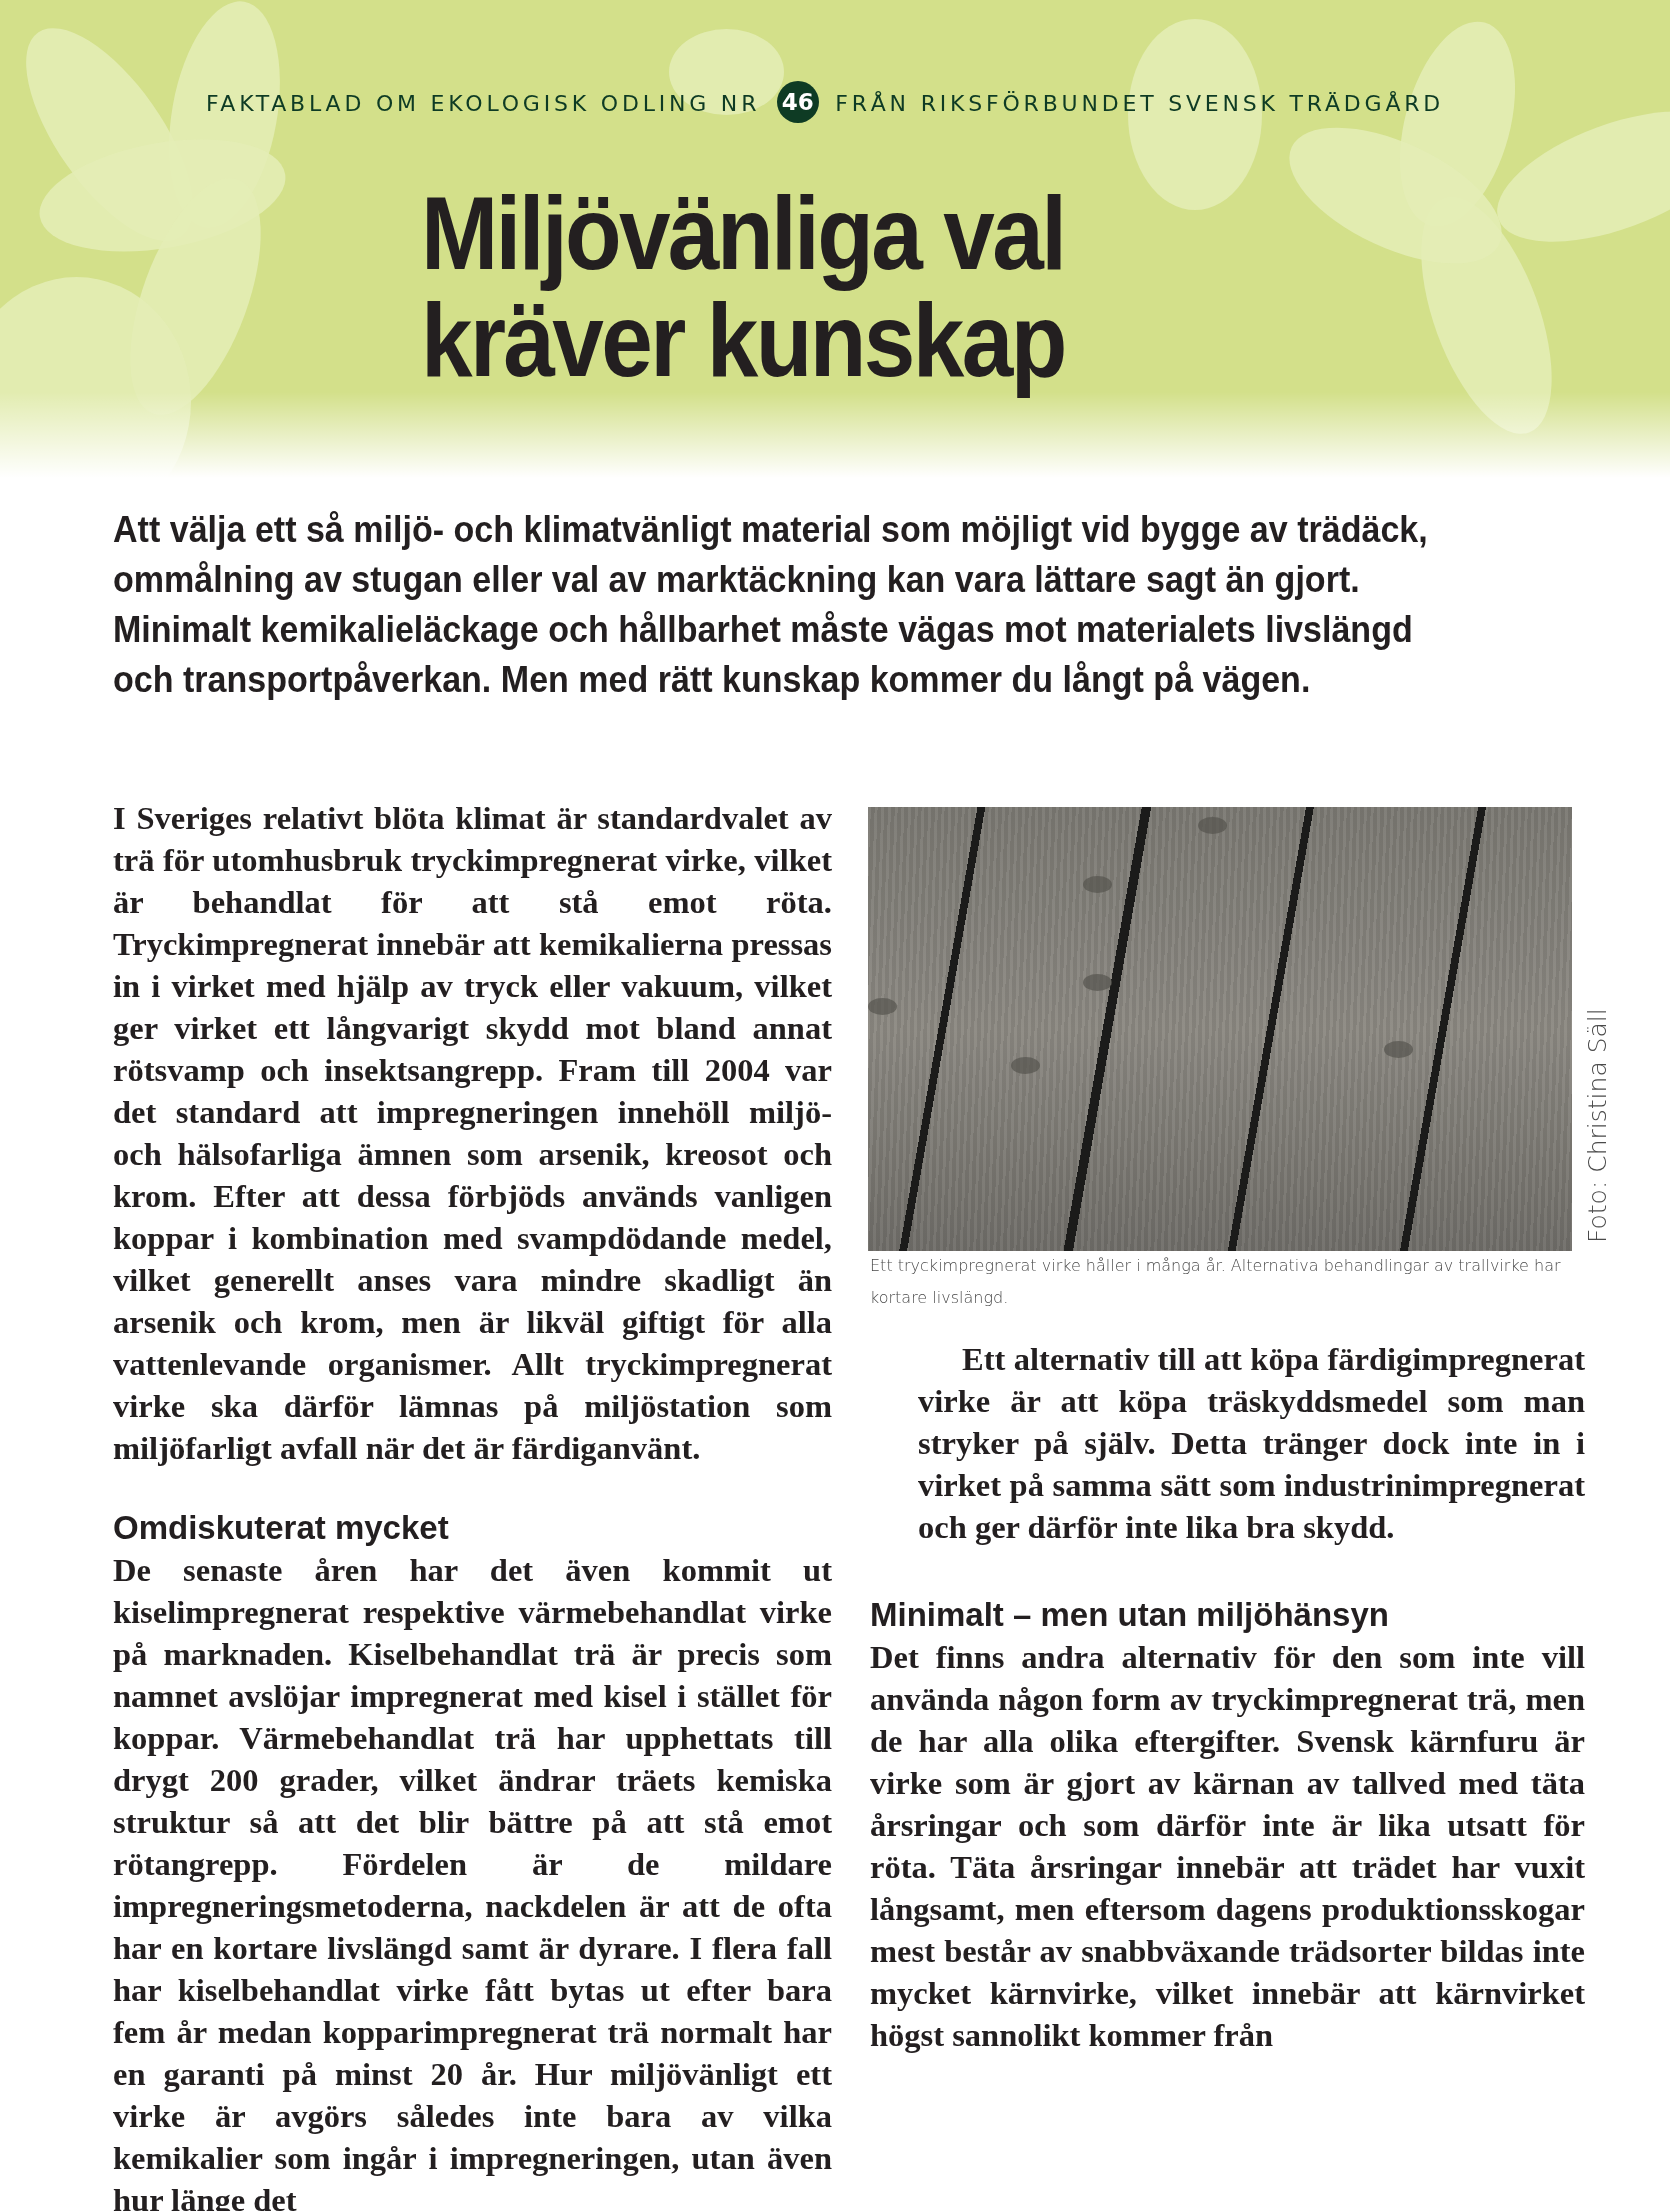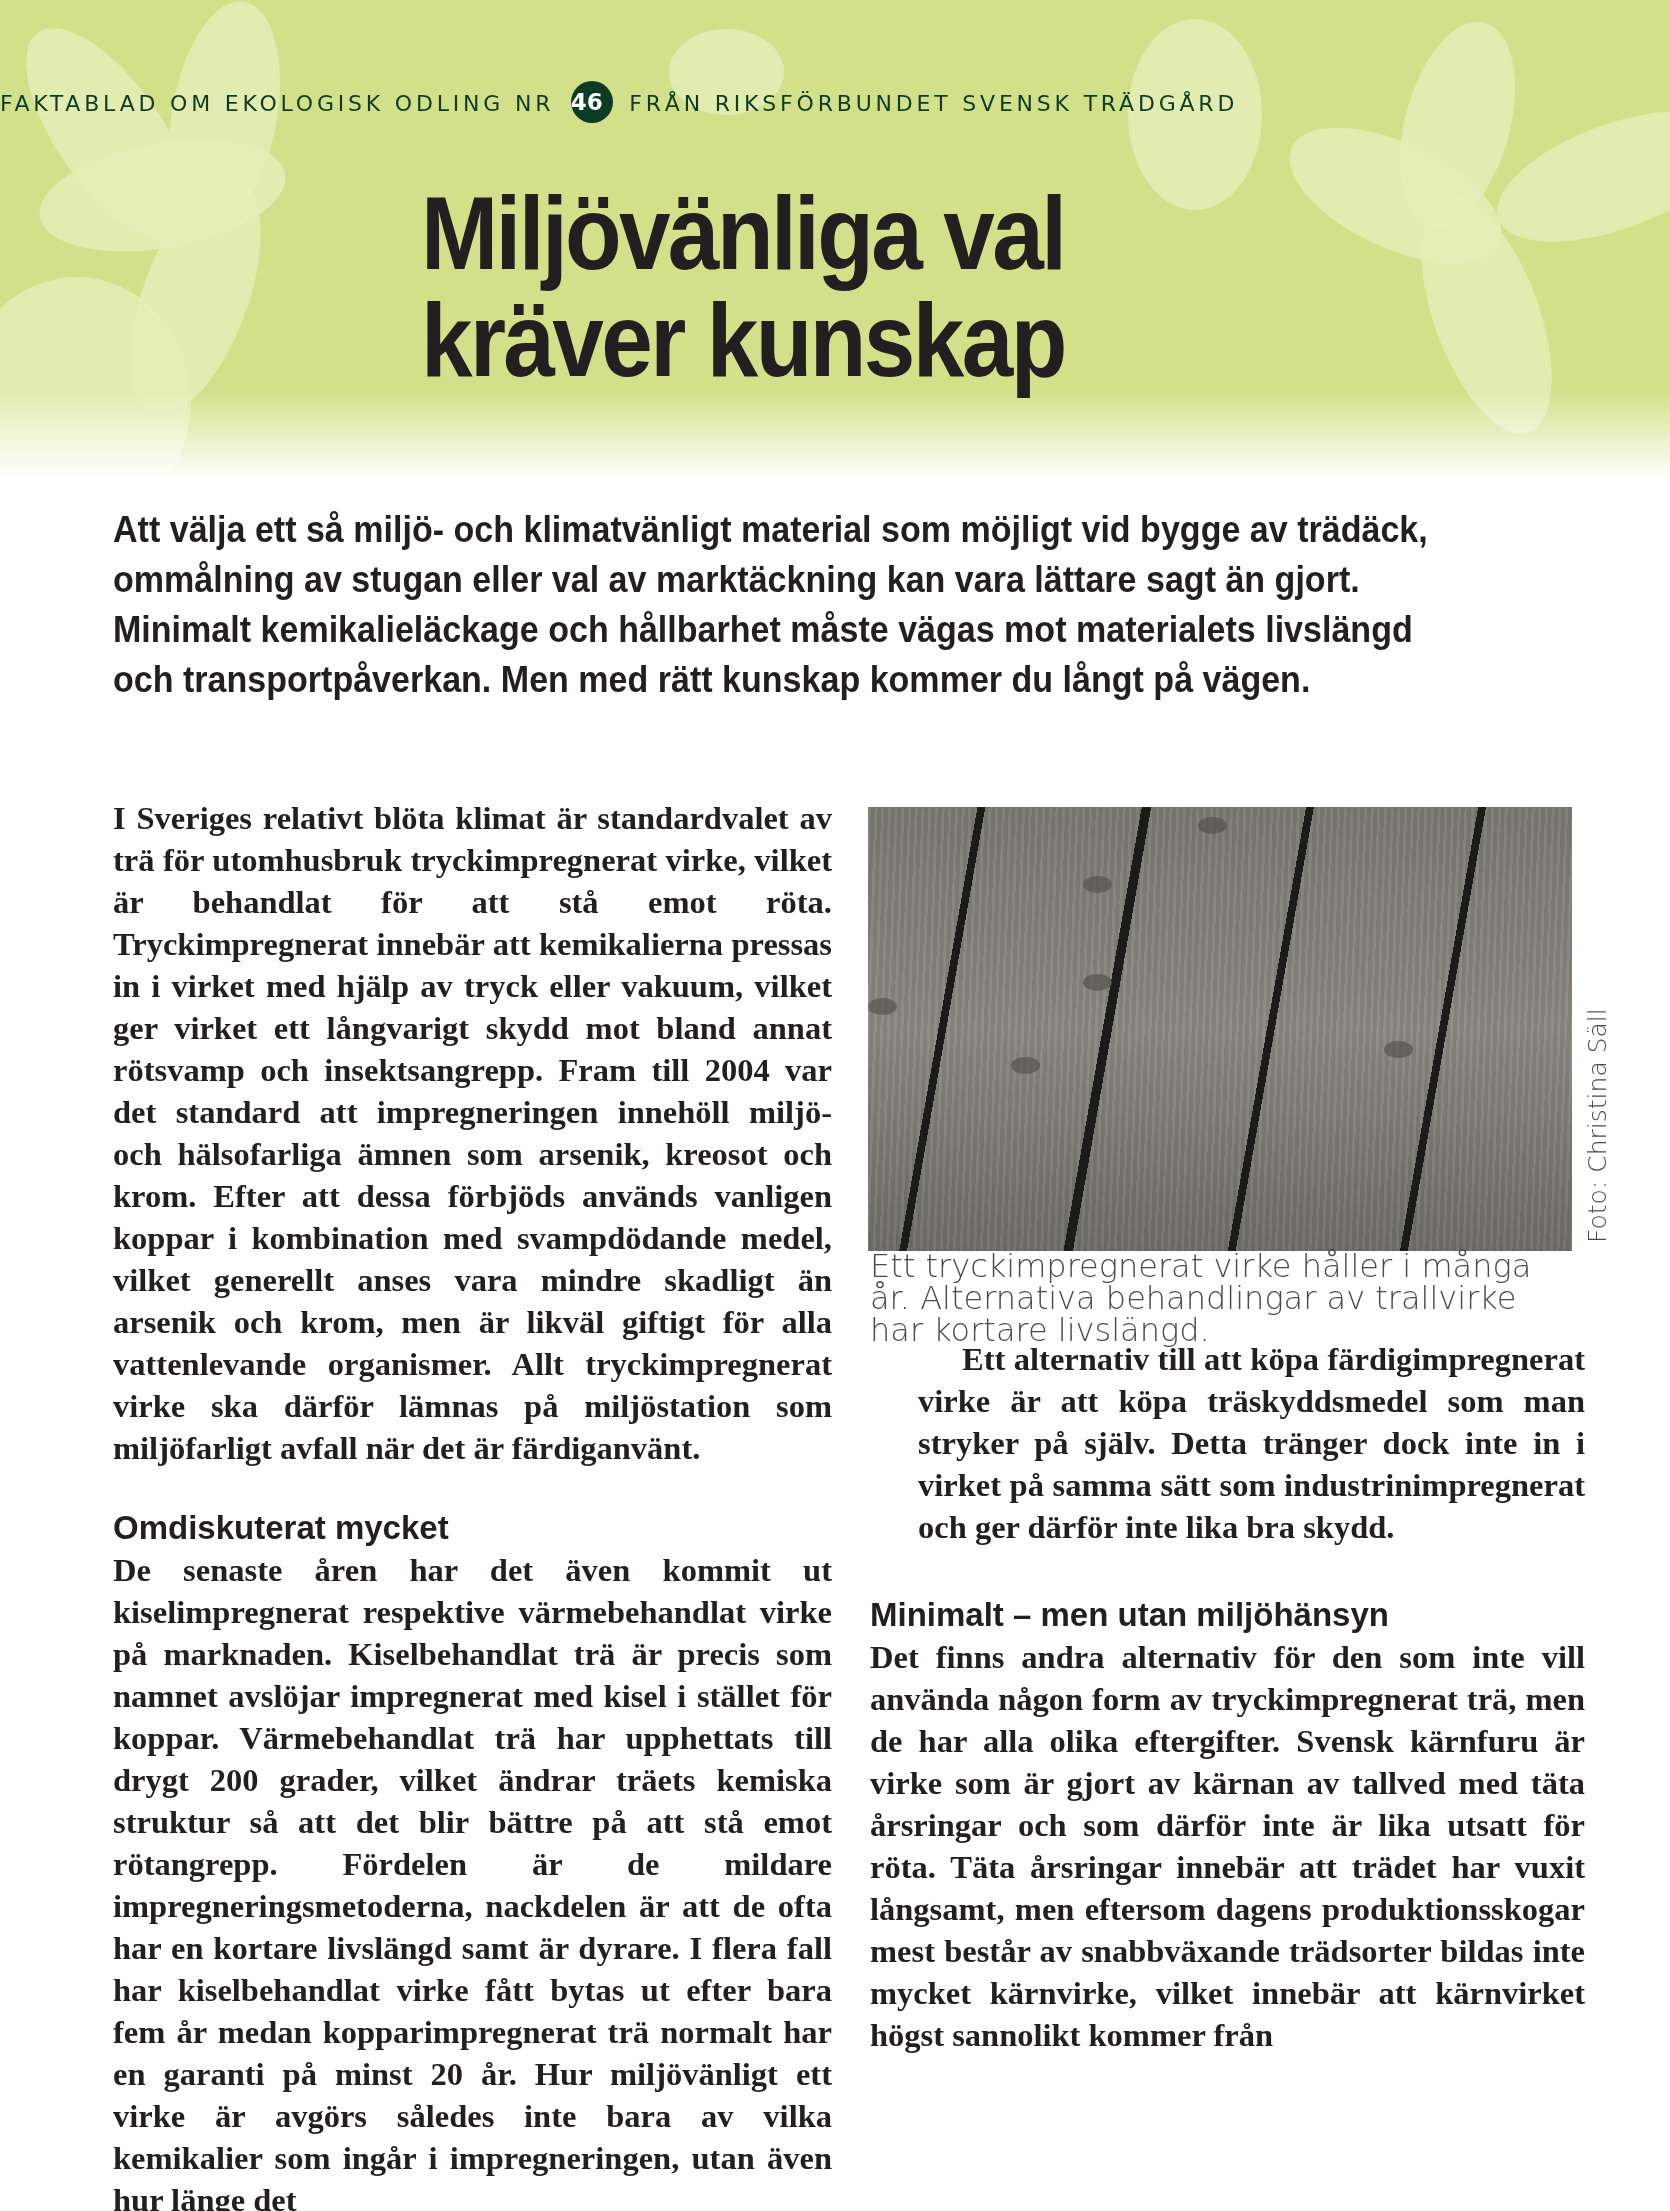--- a/index.html
+++ b/index.html
@@ -11,21 +11,21 @@
   .header {
     position:absolute; left:0; top:0; width:1671px; height:478px;
     background:#d3e08a; overflow:hidden;
   }
   .header .fade {
     position:absolute; left:0; right:0; bottom:0; height:86px;
     background:linear-gradient(to bottom, rgba(255,255,255,0), #ffffff);
   }
   .petal { position:absolute; background:#e4edb6; border-radius:50%; opacity:0.85; }
   .series-line {
-    position:absolute; top:84px; left:0; width:1650px; text-align:left;
+    position:absolute; top:84px; left:0; width:1650px; text-align:center;
     font-family:"DejaVu Sans", sans-serif; font-size:22px; letter-spacing:3.8px;
     color:#0e3b24; white-space:nowrap;
   }
   .series-line .num {
     display:inline-block; width:42px; height:42px; line-height:42px; border-radius:50%;
     background:#0e3b24; color:#ffffff; font-weight:bold; letter-spacing:0;
     font-size:23px; vertical-align:middle; margin:0 5.7px; position:relative; top:-2.9px;
   }
   .title {
     position:absolute; left:421px; top:180px; width:956px;
@@ -60,21 +60,21 @@
       linear-gradient(180deg, #7a7872, #8b8881 50%, #6f6d68);
   }
   .photo .board-knot { position:absolute; width:29px; height:17px; border-radius:50%; background:#56544f; opacity:0.7; }
   .credit {
     position:absolute; left:1583px; top:1243px; transform-origin:left top;
     transform:rotate(-90deg); white-space:nowrap;
     font-family:"DejaVu Sans", sans-serif; font-size:25px; font-weight:300; color:#4a4a4a;
   }
   .caption {
     position:absolute; left:870px; top:1250px; width:707px;
-    font-family:"DejaVu Sans", sans-serif; font-size:32px; line-height:32px;
+    font-family:"DejaVu Sans", sans-serif; font-size:16px; line-height:32px;
     color:#4a4a4a; font-weight:300;
   }
 </style>
 </head>
 <body>
 
 <div class="header">
   <div class="petal" style="left:57px;top:9.6px;width:105px;height:249px;transform:rotate(-35deg);"></div>
   <div class="petal" style="left:172px;top:0px;width:105px;height:229px;transform:rotate(10deg);"></div>
   <div class="petal" style="left:38px;top:143px;width:249px;height:105px;transform:rotate(-10deg);"></div>

